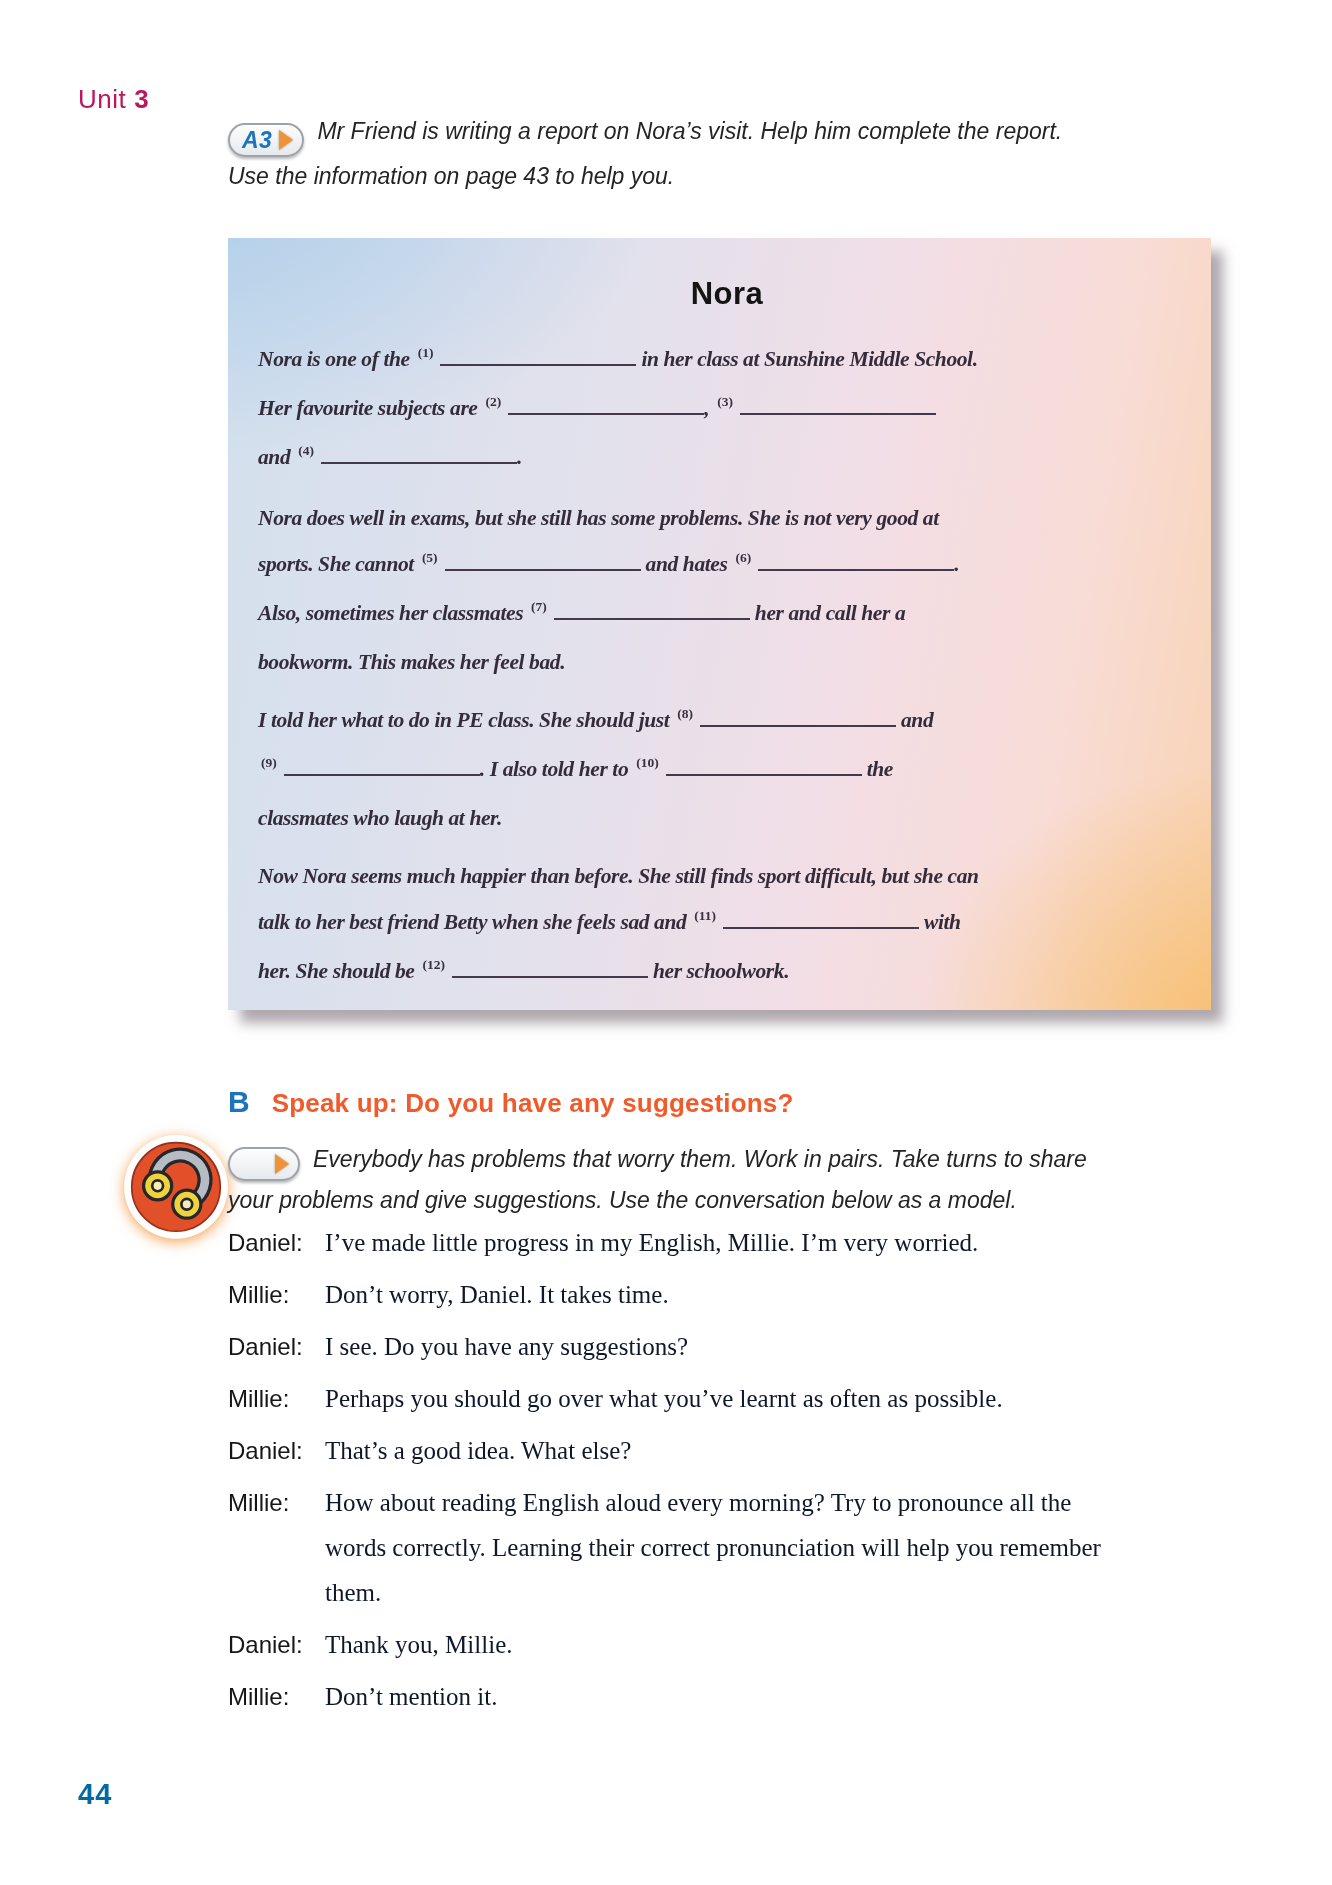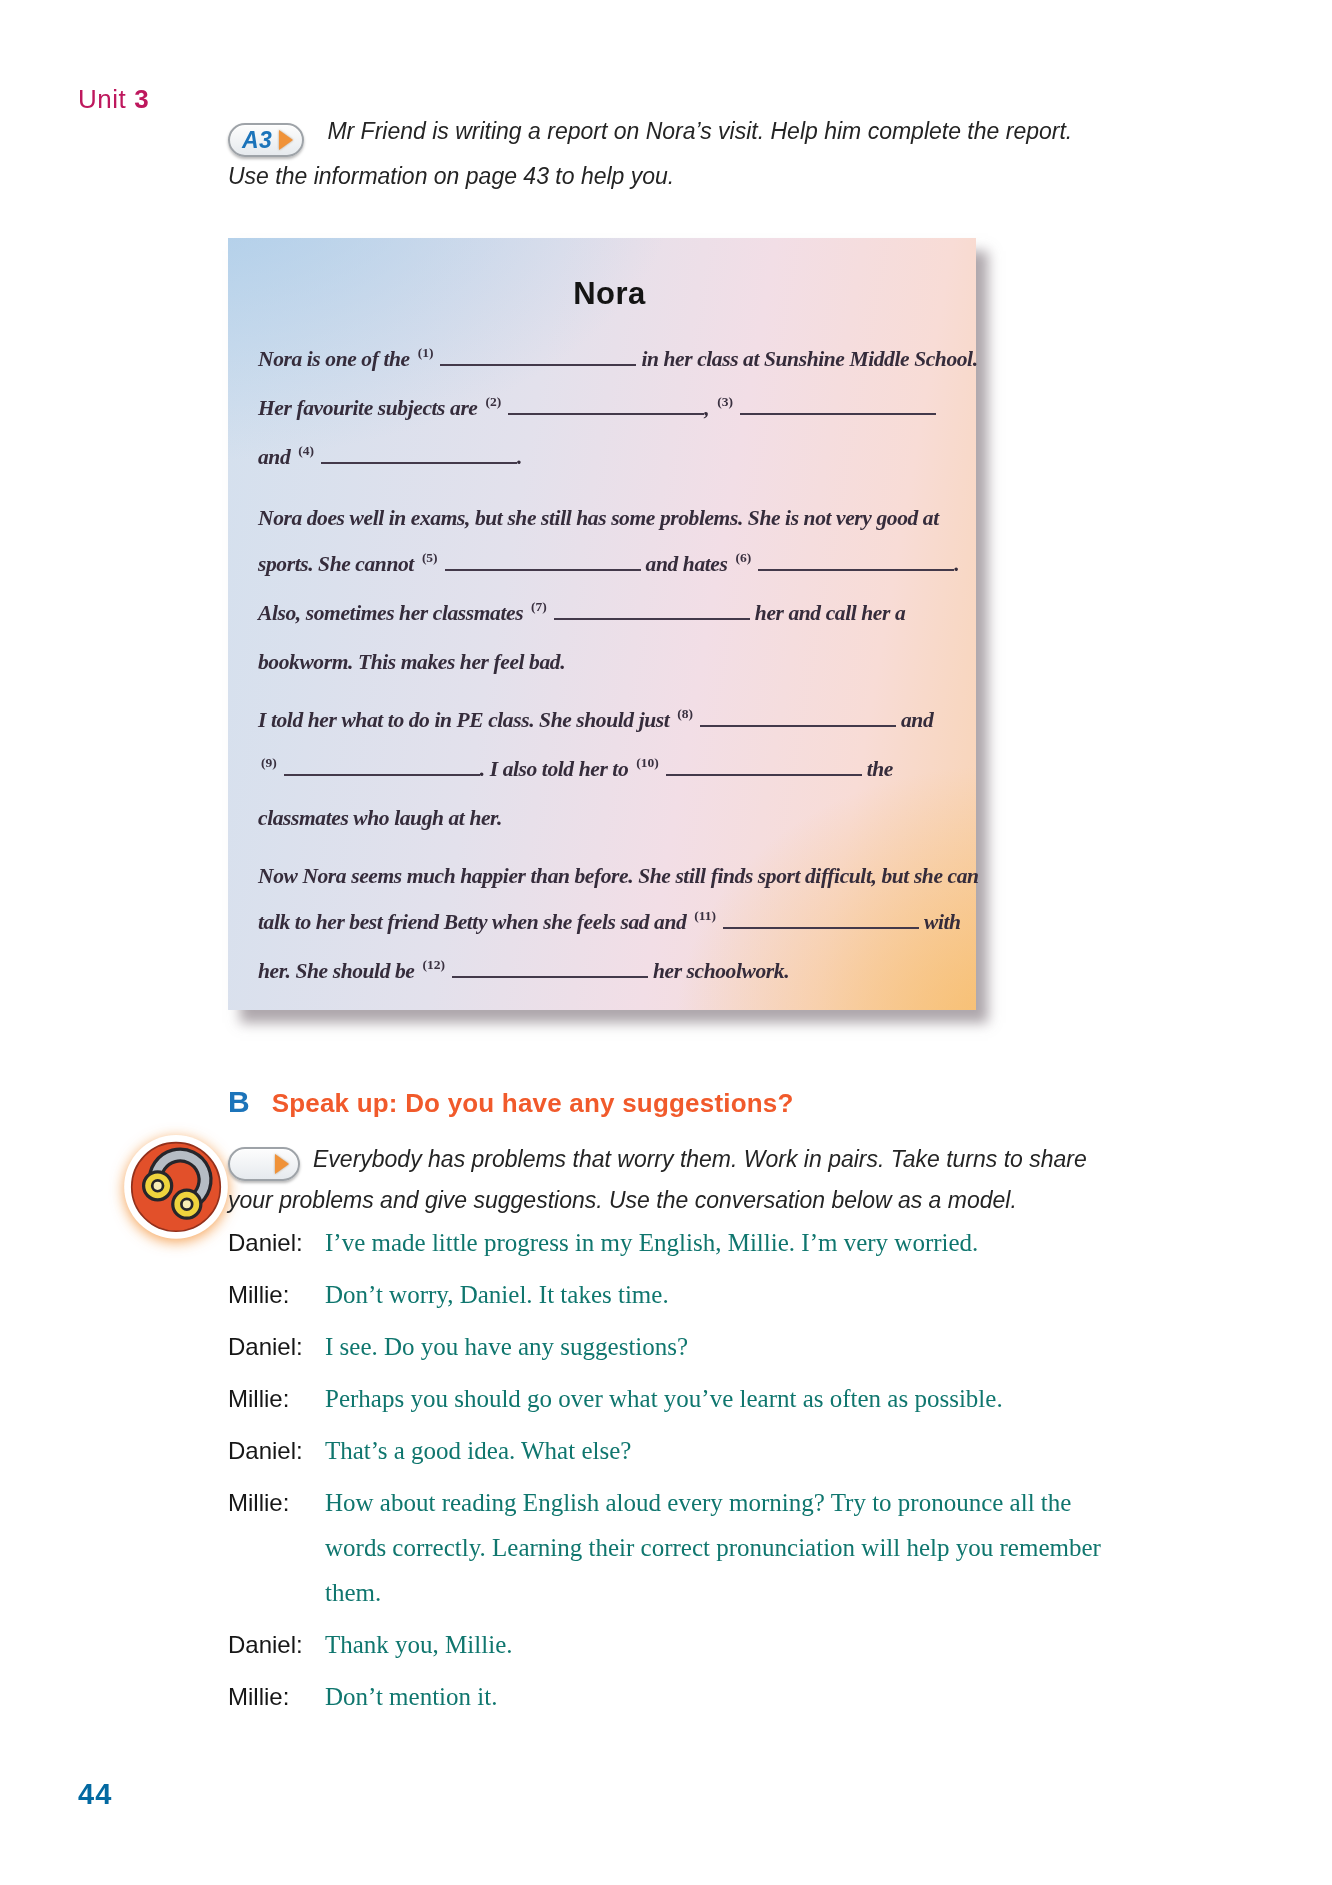--- a/index.html
+++ b/index.html
@@ -39,25 +39,25 @@
     filter:drop-shadow(0 0 1px rgba(120,70,10,.5));
   }
   .pill-empty .pill-spacer{display:inline-block;width:26px;height:24px;}
 
   
   #a3-block{position:absolute;left:228px;top:112px;width:880px;}
   .instr-line{
     font-family:"Liberation Sans",sans-serif;font-style:italic;
     font-size:23px;color:#242424;line-height:38px;
   }
-  #a3-block .pill{margin-right:23px;}
+  #a3-block .pill{margin-right:13px;}
 
   
   #report-card{
-    position:absolute;left:228px;top:238px;width:748px;height:772px;
+    position:absolute;left:228px;top:238px;width:983px;height:772px;
     box-sizing:border-box;padding:20px 15px 0 30px;
     background-image:
       radial-gradient(900px 520px at -6% -8%, rgba(165,201,232,.85), rgba(165,201,232,0) 55%),
       radial-gradient(520px 420px at 103% 102%, rgba(247,186,96,.8), rgba(247,186,96,0) 62%),
       linear-gradient(100deg,#d3e0ee 0%, #e3e1ec 38%, #f2dee6 62%, #f8dcd6 82%, #f8d3b2 100%);
     box-shadow:12px 13px 12px rgba(108,94,103,.55);
   }
   #report-title{
     text-align:center;font-size:31px;font-weight:bold;color:#141414;
     line-height:40px;margin:16px 0 22px 0;letter-spacing:.5px;
@@ -99,21 +99,21 @@
 
   
   #dialogue{position:absolute;left:228px;top:1220px;width:892px;}
   .dlg-row{display:flex;margin-bottom:7px;}
   .dlg-name{
     flex:0 0 97px;font-family:"Liberation Sans",sans-serif;
     font-weight:normal;font-size:24px;color:#161616;line-height:45px;
   }
   .dlg-text{
     flex:1;font-family:"Liberation Serif",serif;
-    font-size:25px;color:#0f766e;line-height:45px;
+    font-size:25px;color:#0f172a;line-height:45px;
   }
 </style>
 </head>
 <body>
 
 <div id="unit-label">
   <span>Unit</span><span class="unit-num">3</span>
 </div>
 
 <div id="a3-block">

